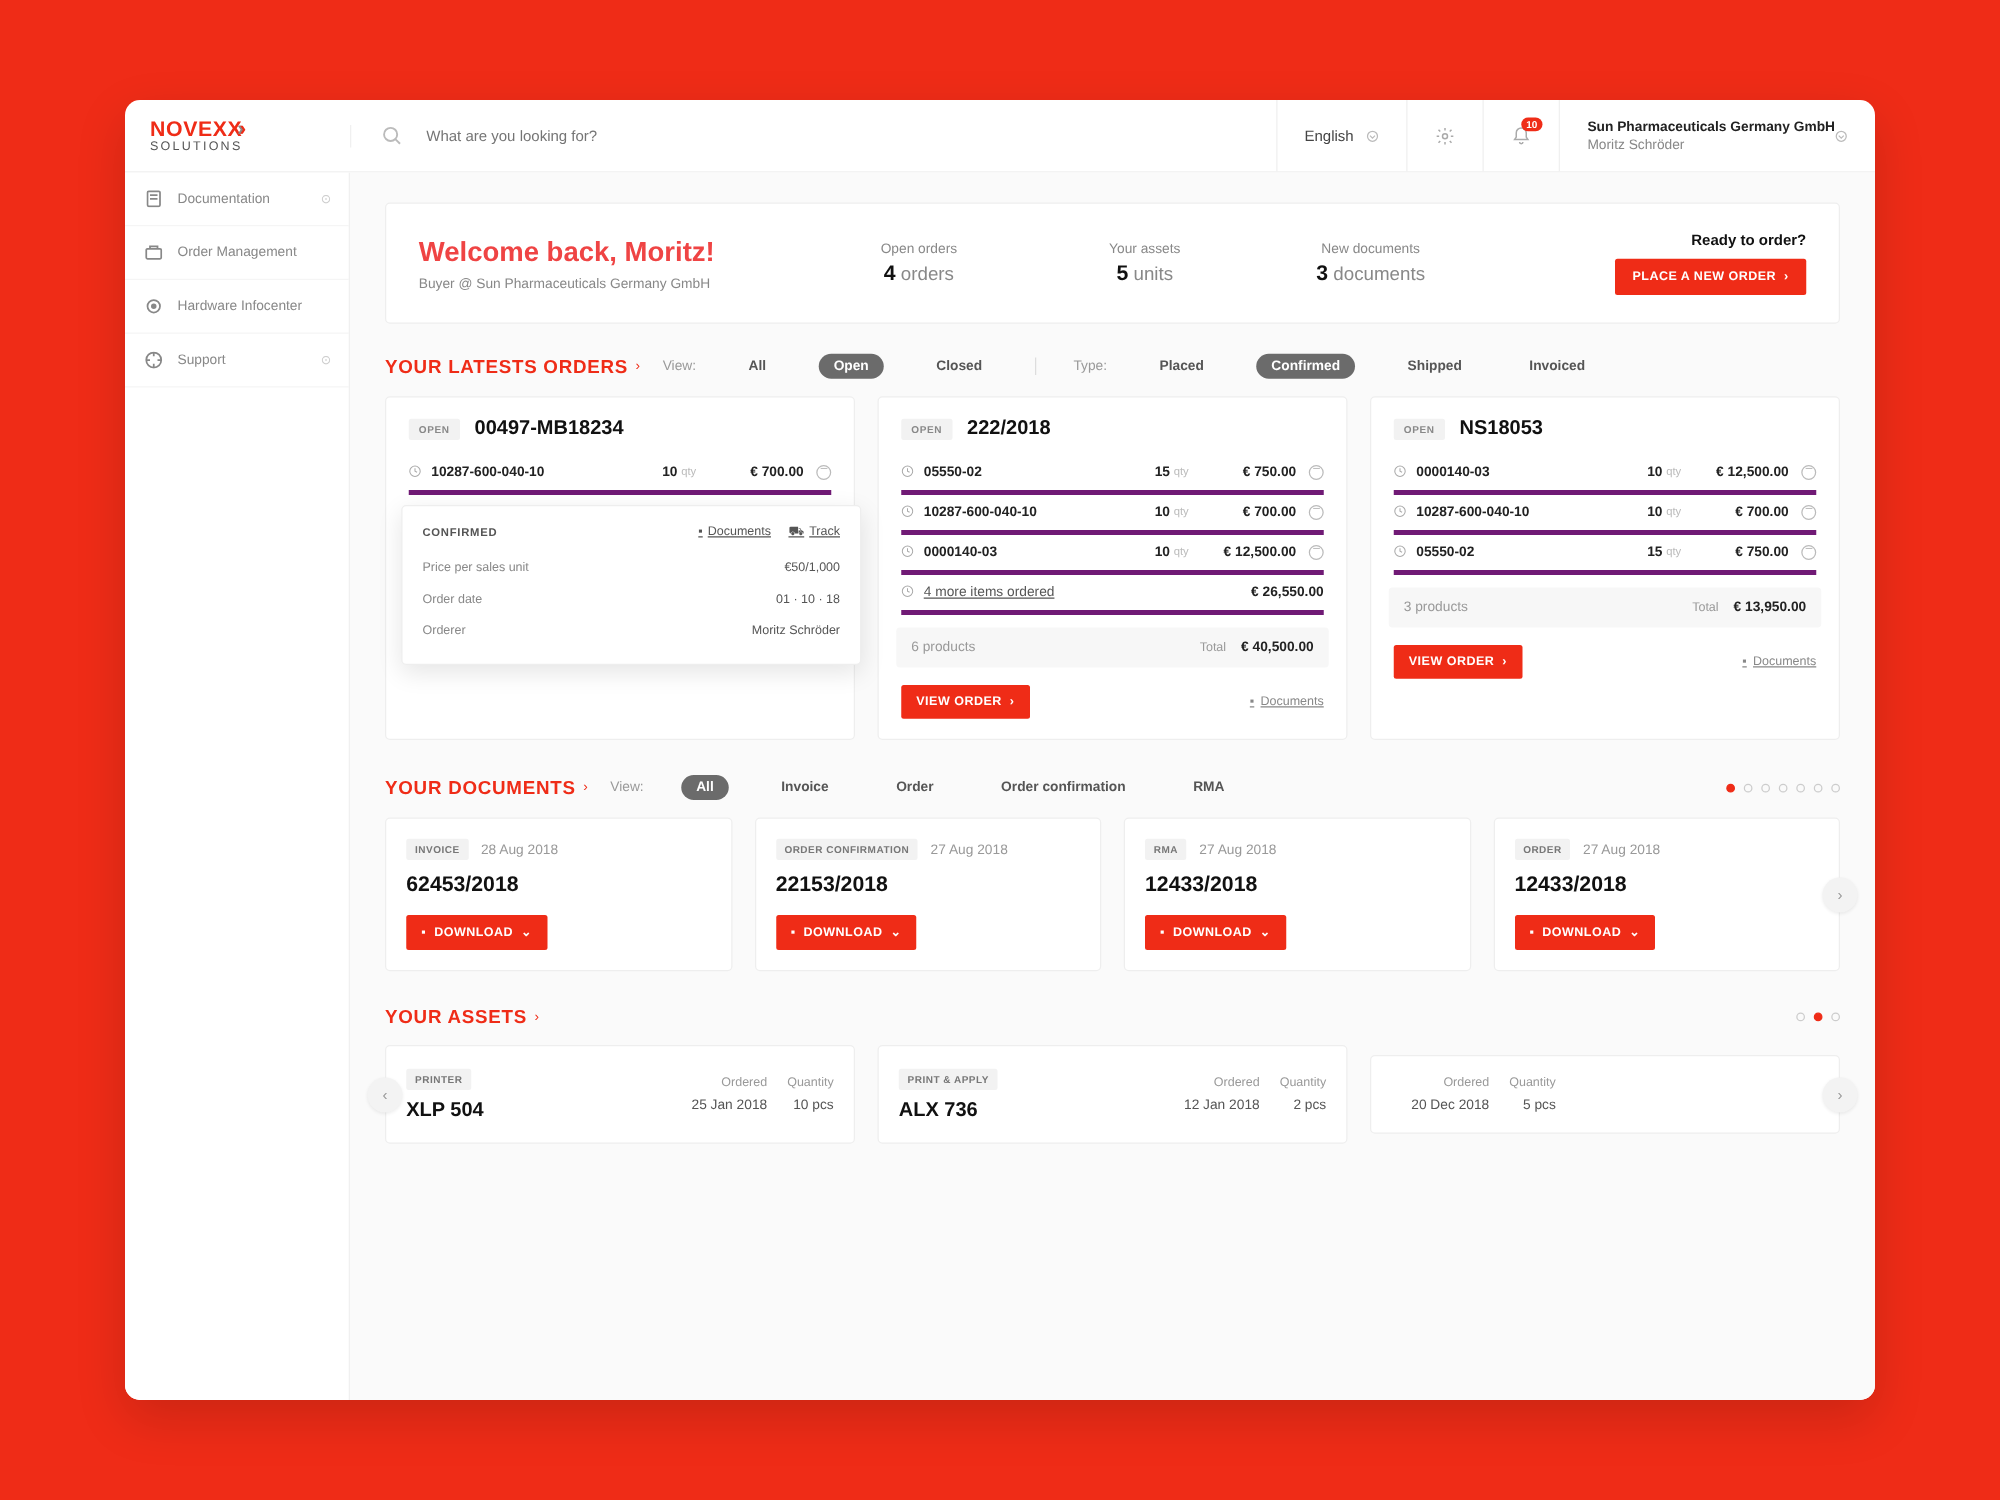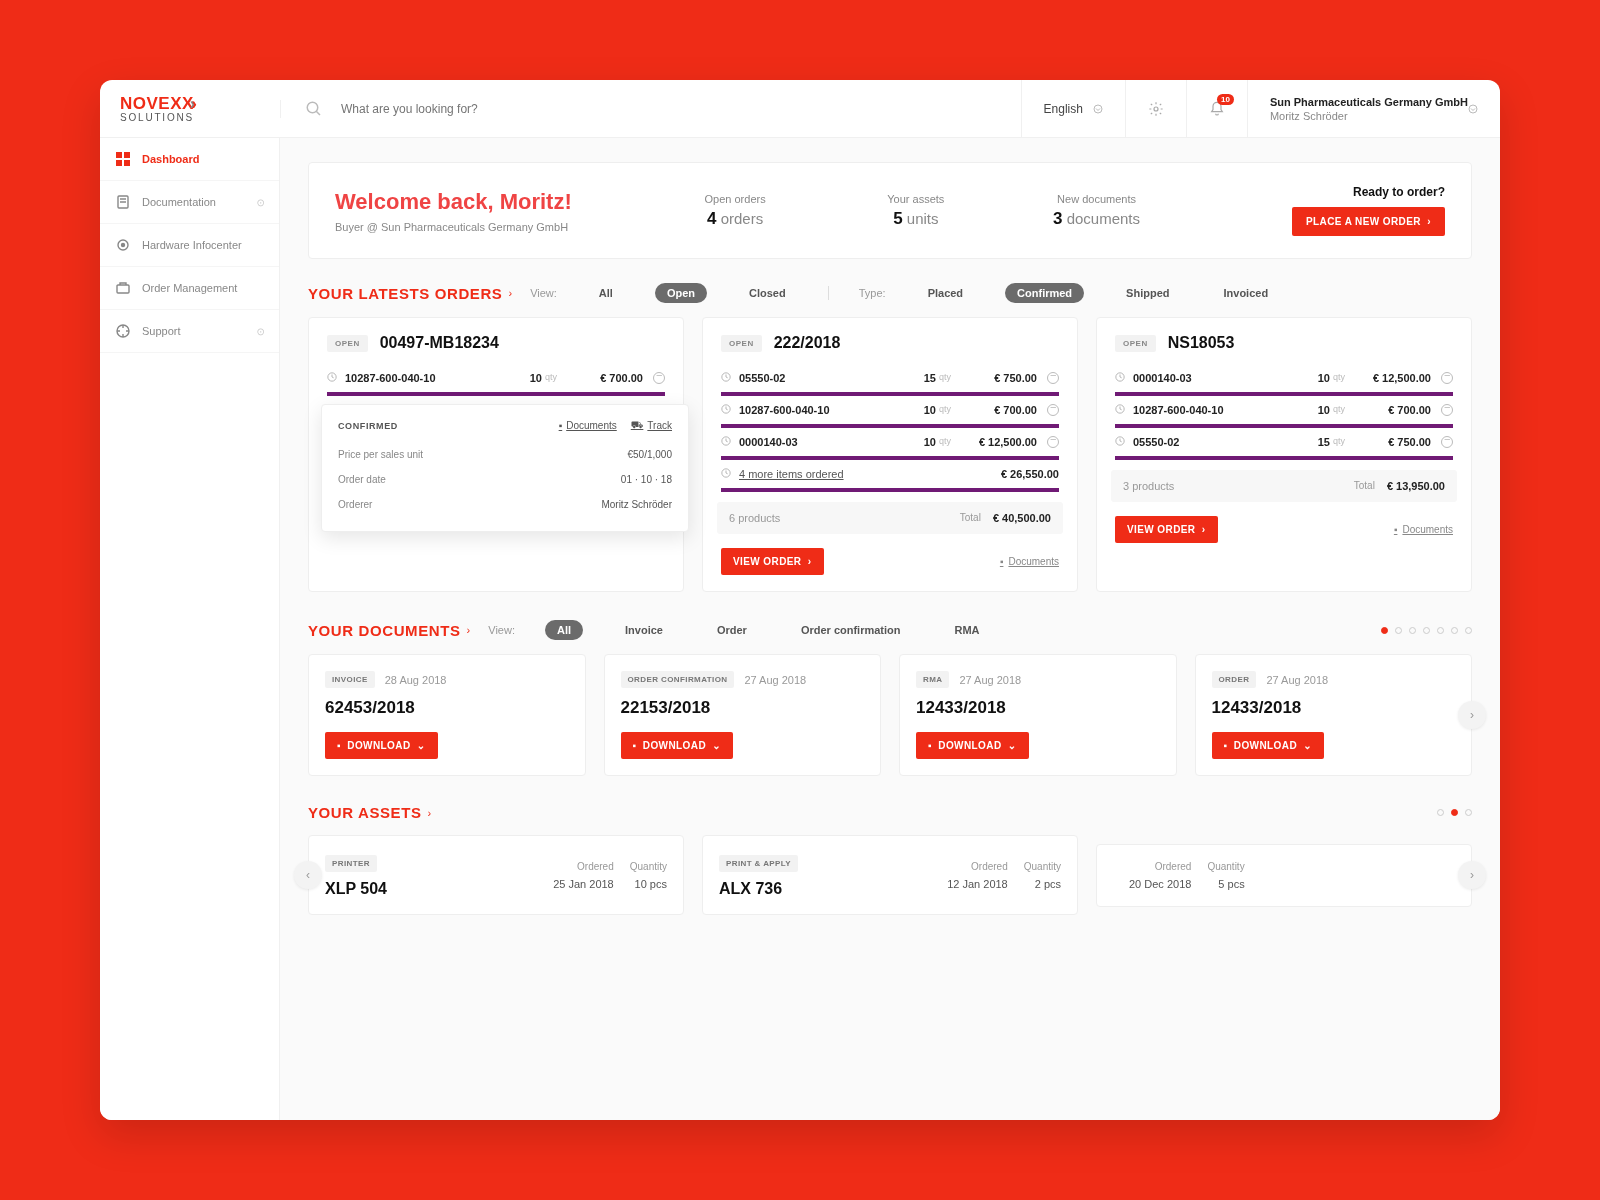--- a/index.html
+++ b/index.html
@@ -61,21 +61,21 @@
 .oline .clock{width:10px;height:10px;margin-right:8px;color:#aaa}
 .oline .sku{font-weight:700;color:#222;flex:1}
 .oline .qty{color:#222;font-weight:700;margin-right:3px}
 .oline .qu{color:#bbb;font-size:9px;margin-right:14px}
 .oline .price{font-weight:700;color:#222;width:72px;text-align:right}
 .oline .dot{width:12px;height:12px;border:1px solid #bbb;border-radius:50%;margin-left:10px;position:relative}
 .oline .dot.filled{background:#222;border-color:#222}
 .oline .dot::after{content:"−";position:absolute;top:-4px;left:2px;color:#bbb;font-size:11px}
 .oline .dot.filled::after{color:#fff}
 .more-link{font-size:11px;color:#555;text-decoration:underline;flex:1}
-.totals{display:flex;align-items:flex-start;background:#f7f7f7;padding:10px 12px;margin:10px -4px 0;font-size:11px;border-radius:3px}
+.totals{display:flex;align-items:flex-end;background:#f7f7f7;padding:10px 12px;margin:10px -4px 0;font-size:11px;border-radius:3px}
 .totals .tp{color:#999;flex:1}
 .totals .tl{color:#999;margin-right:12px;font-size:10px}
 .totals .tv{font-weight:700;color:#222}
 .oc-foot{display:flex;align-items:center;justify-content:space-between;margin-top:14px}
 .doclink{font-size:10px;color:#888;text-decoration:underline;display:flex;align-items:center;gap:5px}
 .popover{position:absolute;top:86px;left:12px;right:-6px;background:#fff;border:1px solid #eee;border-radius:4px;box-shadow:0 6px 20px rgba(0,0,0,.1);padding:14px 16px;z-index:5}
 .pop-head{display:flex;align-items:center;margin-bottom:10px}
 .pop-status{font-size:9px;font-weight:700;letter-spacing:.6px;color:#555;flex:1}
 .pop-lnk{font-size:10px;color:#555;text-decoration:underline;margin-left:14px;display:flex;align-items:center;gap:4px}
 .pop-row{display:flex;justify-content:space-between;font-size:10px;color:#888;padding:7px 0}
@@ -155,59 +155,48 @@
       <svg class="chev-sm" viewBox="0 0 10 10" fill="none" stroke="currentColor" style="margin-left:auto">
           <circle cx="5" cy="5" r="4"></circle>
           <path d="M3 4.5l2 2 2-2"></path>
         </svg>
     </div>
   </div>
 
   <div class="body">
 
     <div class="sidebar">
-      <div class="nav-item active">
-        <span class="nav-ic">
-            <svg width="14" height="14" viewBox="0 0 14 14" fill="currentColor">
-              <rect x="0" y="0" width="6" height="6"></rect>
-              <rect x="8" y="0" width="6" height="6"></rect>
-              <rect x="0" y="8" width="6" height="6"></rect>
-              <rect x="8" y="8" width="6" height="6"></rect>
-            </svg>
-          </span>
-        <span>Dashboard</span>
-      </div>
       <div class="nav-item">
         <span class="nav-ic">
             <svg width="12" height="14" viewBox="0 0 12 14" fill="none" stroke="currentColor" stroke-width="1.4">
               <rect x="1" y="1" width="10" height="12" rx="1"></rect>
               <line x1="3" y1="4" x2="9" y2="4"></line>
               <line x1="3" y1="7" x2="9" y2="7"></line>
             </svg>
           </span>
         <span>Documentation</span>
         <span class="nav-chev">⊙</span>
       </div>
       <div class="nav-item">
         <span class="nav-ic">
+            <svg width="14" height="12" viewBox="0 0 14 12" fill="none" stroke="currentColor" stroke-width="1.4">
+              <rect x="1" y="3" width="12" height="8" rx="1"></rect>
+              <path d="M4 3V1h6v2"></path>
+            </svg>
+          </span>
+        <span>Order Management</span>
+      </div>
+      <div class="nav-item">
+        <span class="nav-ic">
             <svg width="14" height="14" viewBox="0 0 14 14" fill="none" stroke="currentColor" stroke-width="1.4">
               <circle cx="7" cy="7" r="5"></circle>
               <circle cx="7" cy="7" r="1.5" fill="currentColor"></circle>
             </svg>
           </span>
         <span>Hardware Infocenter</span>
-      </div>
-      <div class="nav-item">
-        <span class="nav-ic">
-            <svg width="14" height="12" viewBox="0 0 14 12" fill="none" stroke="currentColor" stroke-width="1.4">
-              <rect x="1" y="3" width="12" height="8" rx="1"></rect>
-              <path d="M4 3V1h6v2"></path>
-            </svg>
-          </span>
-        <span>Order Management</span>
       </div>
       <div class="nav-item">
         <span class="nav-ic">
             <svg width="14" height="14" viewBox="0 0 14 14" fill="none" stroke="currentColor" stroke-width="1.4">
               <circle cx="7" cy="7" r="6"></circle>
               <path d="M7 1v3M7 10v3M1 7h3M10 7h3"></path>
             </svg>
           </span>
         <span>Support</span>
         <span class="nav-chev">⊙</span>

